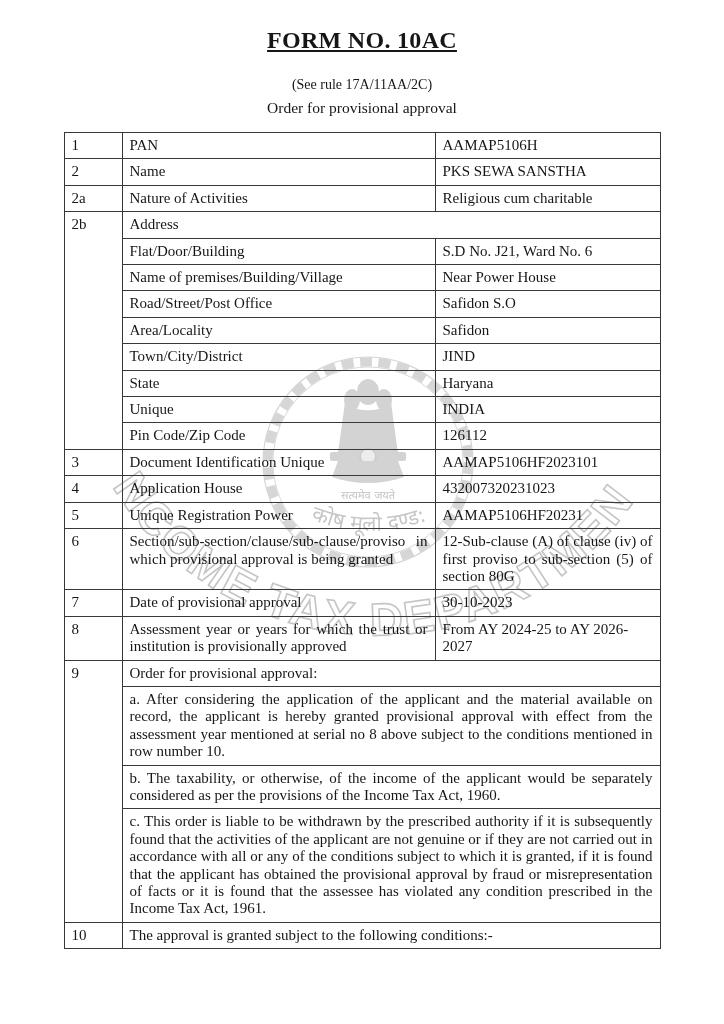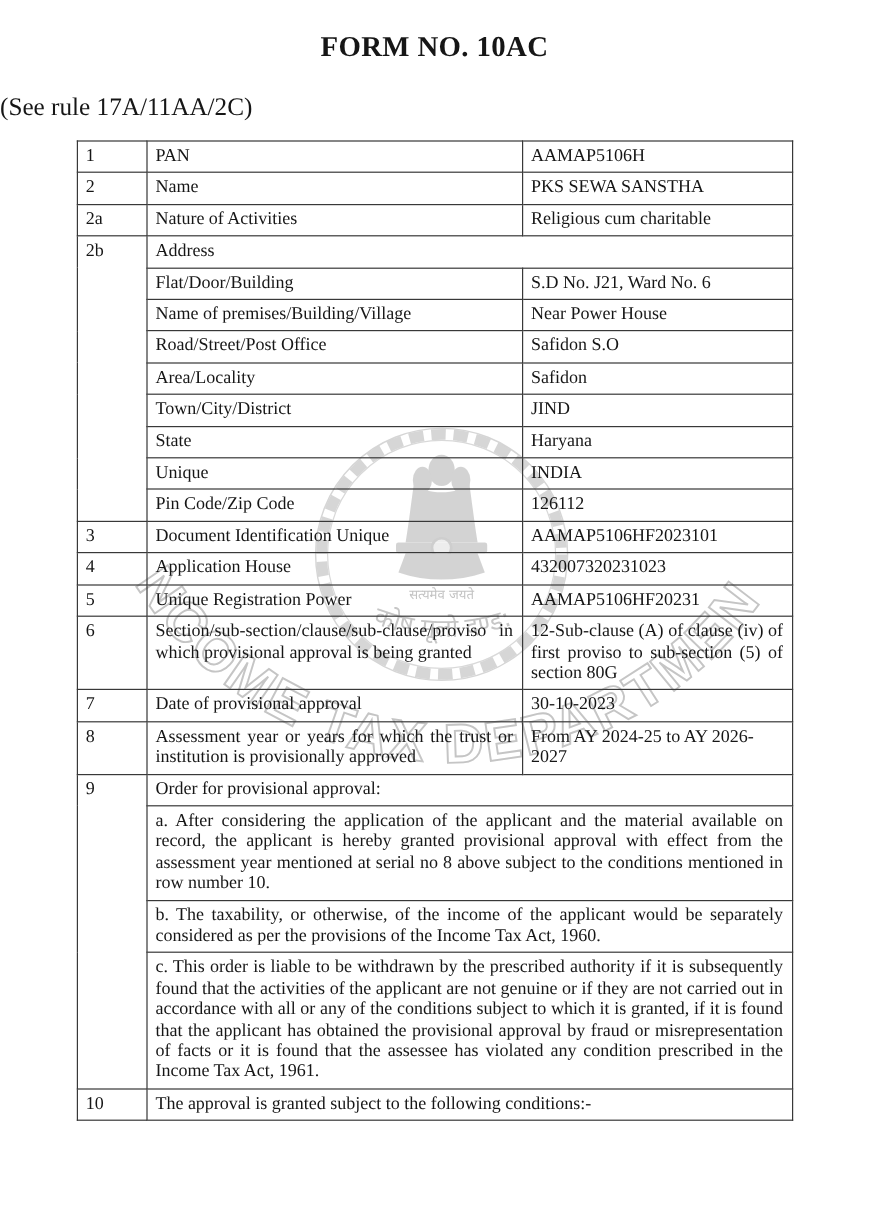--- a/index.html
+++ b/index.html
@@ -19,23 +19,25 @@
     pointer-events: none;
   }
   
   .doc { position: relative; z-index: 1; }
   .title {
     text-align: center;
     font-size: 24px;
     font-weight: bold;
     padding-top: 27px;
     letter-spacing: 0.3px;
+    text-decoration: underline;
   }
   .rule-line {
-    font-size: 21px;
+    text-align: center;
+    font-size: 14px;
     margin-top: 23px;
   }
   .subtitle-line {
     text-align: center;
     font-size: 15.5px;
     margin-top: 6px;
   }
   table.form-table {
     border-collapse: collapse;
     table-layout: fixed;
@@ -89,20 +91,21 @@
 
   <text font-size="46" font-weight="bold" letter-spacing="2.5" fill="none" stroke="#c5c5c5" stroke-width="1.6" font-family="'Liberation Sans', sans-serif">
     <textPath href="#wm-outer-arc" startOffset="50%" text-anchor="middle">INCOME TAX DEPARTMENT</textPath>
   </text>
 </svg>
 
 <div class="doc">
 
   <div class="title">FORM NO. 10AC</div>
   <div class="rule-line">(See rule 17A/11AA/2C)</div>
+  <div class="subtitle-line">Order for provisional approval</div>
 
   <table class="form-table">
     <colgroup>
       <col style="width:58px">
         <col style="width:313px">
         <col style="width:225px">
     </colgroup>
     <tbody>
       <tr>
         <td class="c-no">1</td>

